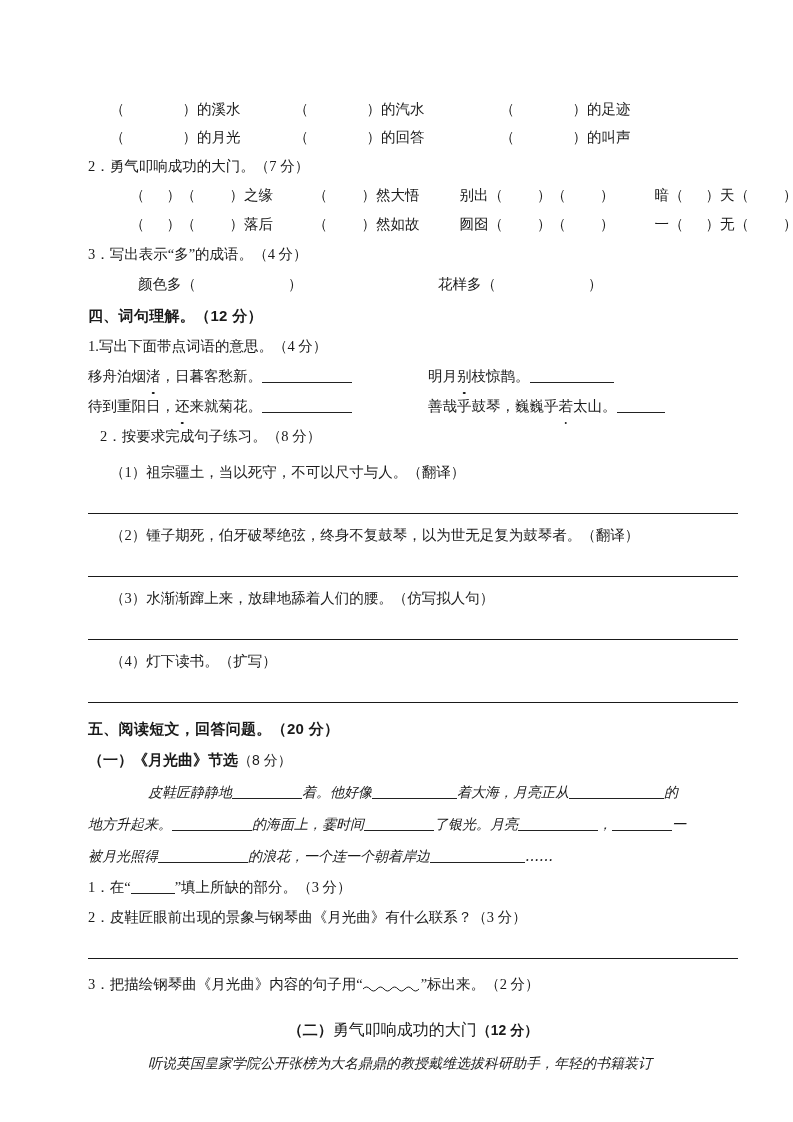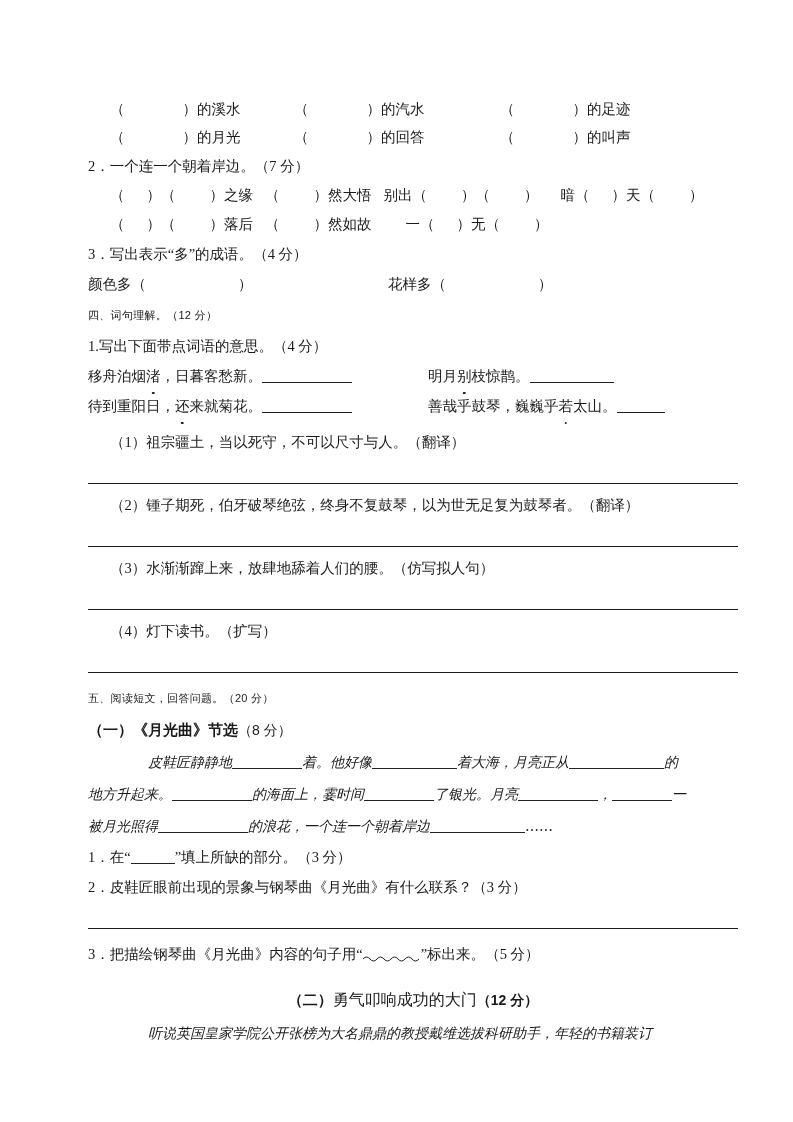--- a/index.html
+++ b/index.html
@@ -31,22 +31,22 @@
   }
   .line {
     font-size: 14.5px;
     line-height: 30px;
     white-space: nowrap;
   }
   .indent1 { padding-left: 22px; }
 
   
   .sec-head {
-    font-weight: normal;
-    font-size: 11px;
+    font-weight: bold;
+    font-size: 15px;
     line-height: 31px;
     font-family: "Liberation Sans", "DejaVu Sans", sans-serif;
     letter-spacing: 0.3px;
   }
   .gap-lg { display: inline-block; width: 58px; }
   .gap-md { display: inline-block; width: 34px; }
   .gap-sm { display: inline-block; width: 22px; }
   .gap-xs { display: inline-block; width: 12px; }
 
   
@@ -72,28 +72,30 @@
   }
   .wp-cell { width: 206px; white-space: nowrap; }
 
   
   .idiom-row {
     font-size: 14.5px;
     line-height: 29px;
     white-space: nowrap;
     display: flex;
     align-items: center;
+    gap: 20px;
   }
   .idiom-row .it { display: inline-block; }
 
   
   .many-row {
     display: flex;
     font-size: 14.5px;
     line-height: 31px;
+    justify-content: flex-end;
   }
   .many-cell { width: 300px; white-space: nowrap; }
 
   
   .dotted {
     position: relative;
     display: inline-block;
   }
   .dotted::after {
     content: "";
@@ -193,40 +195,41 @@
       <div class="wp-cell">
         <span>（</span><span class="gap-lg"></span><span>）</span><span>的回答</span>
       </div>
       <div class="wp-cell">
         <span>（</span><span class="gap-lg"></span><span>）</span><span>的叫声</span>
       </div>
     </div>
   </div>
 
   <div class="line">
-    <span>2．</span><span>一个连一个朝着岸边。</span><span>（7 分）</span>
+    <span>2．</span><span>勇气叩响成功的大门。</span><span>（7 分）</span>
   </div>
 
   <div class="idiom-row">
     <span class="indent1"></span>
     <span class="it"><span>（</span><span class="gap-sm"></span><span>）</span><span>（</span><span class="gap-md"></span><span>）</span><span>之缘</span></span>
     <span class="gap-xs"></span>
     <span class="it"><span>（</span><span class="gap-md"></span><span>）</span><span>然大悟</span></span>
     <span class="gap-xs"></span>
     <span class="it"><span>别出</span><span>（</span><span class="gap-md"></span><span>）</span><span>（</span><span class="gap-md"></span><span>）</span></span>
     <span class="gap-sm"></span>
     <span class="it"><span>暗</span><span>（</span><span class="gap-sm"></span><span>）</span><span>天</span><span>（</span><span class="gap-md"></span><span>）</span></span>
   </div>
 
   <div class="idiom-row">
     <span class="indent1"></span>
     <span class="it"><span>（</span><span class="gap-sm"></span><span>）</span><span>（</span><span class="gap-md"></span><span>）</span><span>落后</span></span>
     <span class="gap-xs"></span>
     <span class="it"><span>（</span><span class="gap-md"></span><span>）</span><span>然如故</span></span>
     <span class="gap-xs"></span>
+    <span class="it"><span>囫囵</span><span>（</span><span class="gap-md"></span><span>）</span><span>（</span><span class="gap-md"></span><span>）</span></span>
     <span class="gap-sm"></span>
     <span class="it"><span>一</span><span>（</span><span class="gap-sm"></span><span>）</span><span>无</span><span>（</span><span class="gap-md"></span><span>）</span></span>
   </div>
 
   <div class="line">
     <span>3．</span><span>写出表示“多”的成语。</span><span>（4 分）</span>
   </div>
 
   <div class="many-row">
     <div class="many-cell">
@@ -256,20 +259,23 @@
 
   <div class="poem-row">
     <div class="poem-cell-a">
       <span>待到重阳日，</span><span class="dotted">还</span><span>来就菊花。</span><span class="blank" style="width:90px"></span>
     </div>
     <div class="poem-cell-b">
       <span>善哉乎鼓琴，巍巍乎</span><span class="dotted">若</span><span>太山。</span><span class="blank" style="width:48px"></span>
     </div>
   </div>
 
+  <div class="line">
+    <span class="gap-xs"></span><span>2．</span><span>按要求完成句子练习。</span><span>（8 分）</span>
+  </div>
 
   <div class="spacer-6"></div>
   <div class="line indent1">
     <span>（1）</span><span>祖宗疆土，当以死守，不可以尺寸与人。（翻译）</span>
   </div>
   <div class="spacer-26"></div>
   <div class="rule"></div>
 
   <div class="spacer-6"></div>
   <div class="line indent1">
@@ -320,21 +326,21 @@
     <span>2．</span><span>皮鞋匠眼前出现的景象与钢琴曲《月光曲》有什么联系？</span><span>（3 分）</span>
   </div>
 
   <div class="spacer-26"></div>
   <div class="rule"></div>
   <div class="spacer-10"></div>
 
   <div class="line">
     <span>3．</span><span>把描绘钢琴曲《月光曲》内容的句子用“</span><span class="wavy"><svg width="58" height="8" viewBox="0 0 58 8">
             <path d="M0 5 Q3.5 1 7 5 T14 5 T21 5 T28 5 T35 5 T42 5 T49 5 T56 5" fill="none" stroke="#1a1a1a" stroke-width="1"></path>
-          </svg></span><span>”标出来。</span><span>（5 分）</span>
+          </svg></span><span>”标出来。</span><span>（2 分）</span>
   </div>
 
   <div class="spacer-14"></div>
   <div class="title2">
     <span class="t-pre">（二）</span><span class="t-main">勇气叩响成功的大门</span><span class="t-pts">（12 分）</span>
   </div>
 
   <div class="passage-plain">
     <span class="p-indent"></span><span>听说英国皇家学院公开张榜为大名鼎鼎的教授戴维选拔科研助手，年轻的书籍装订</span>
   </div>

